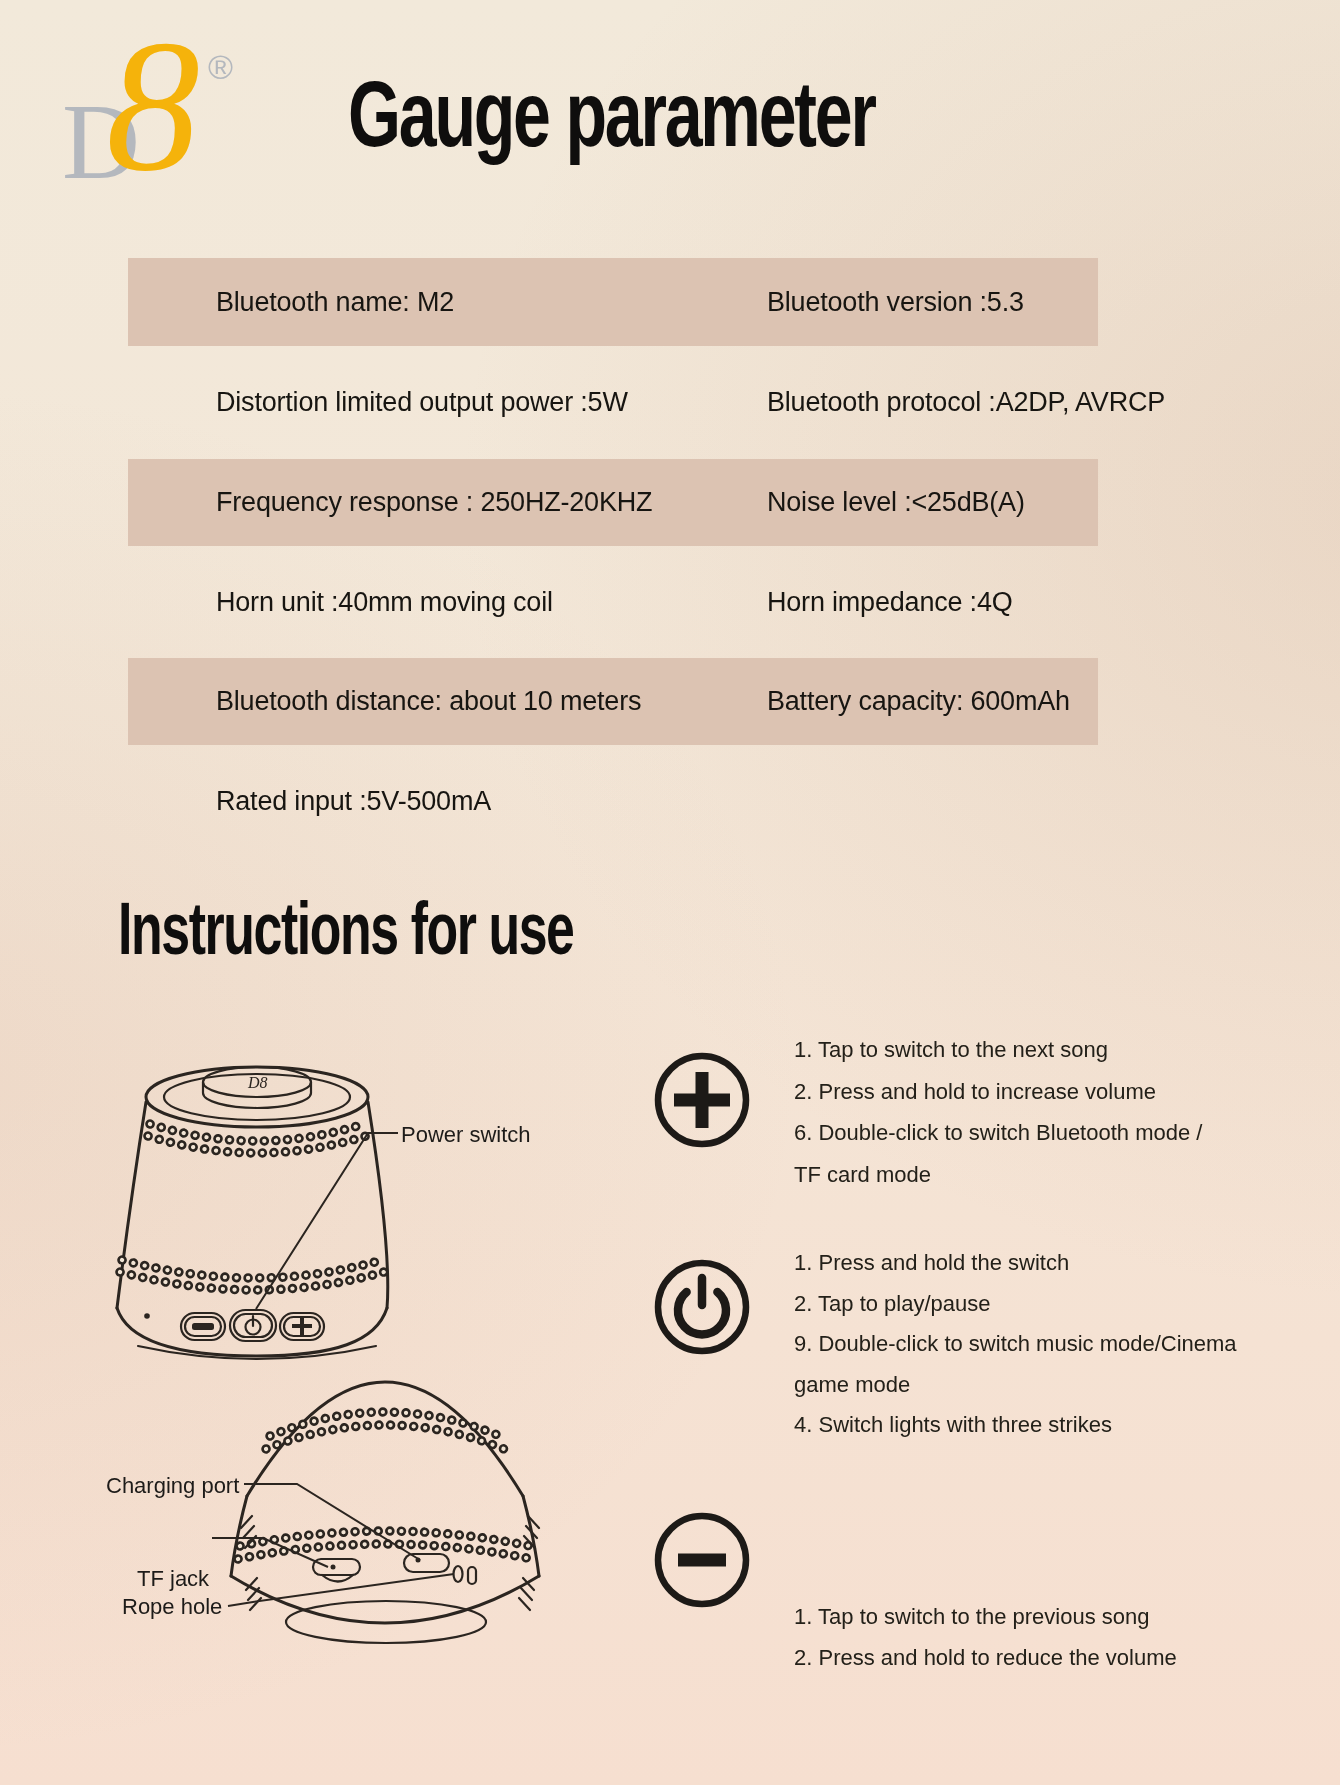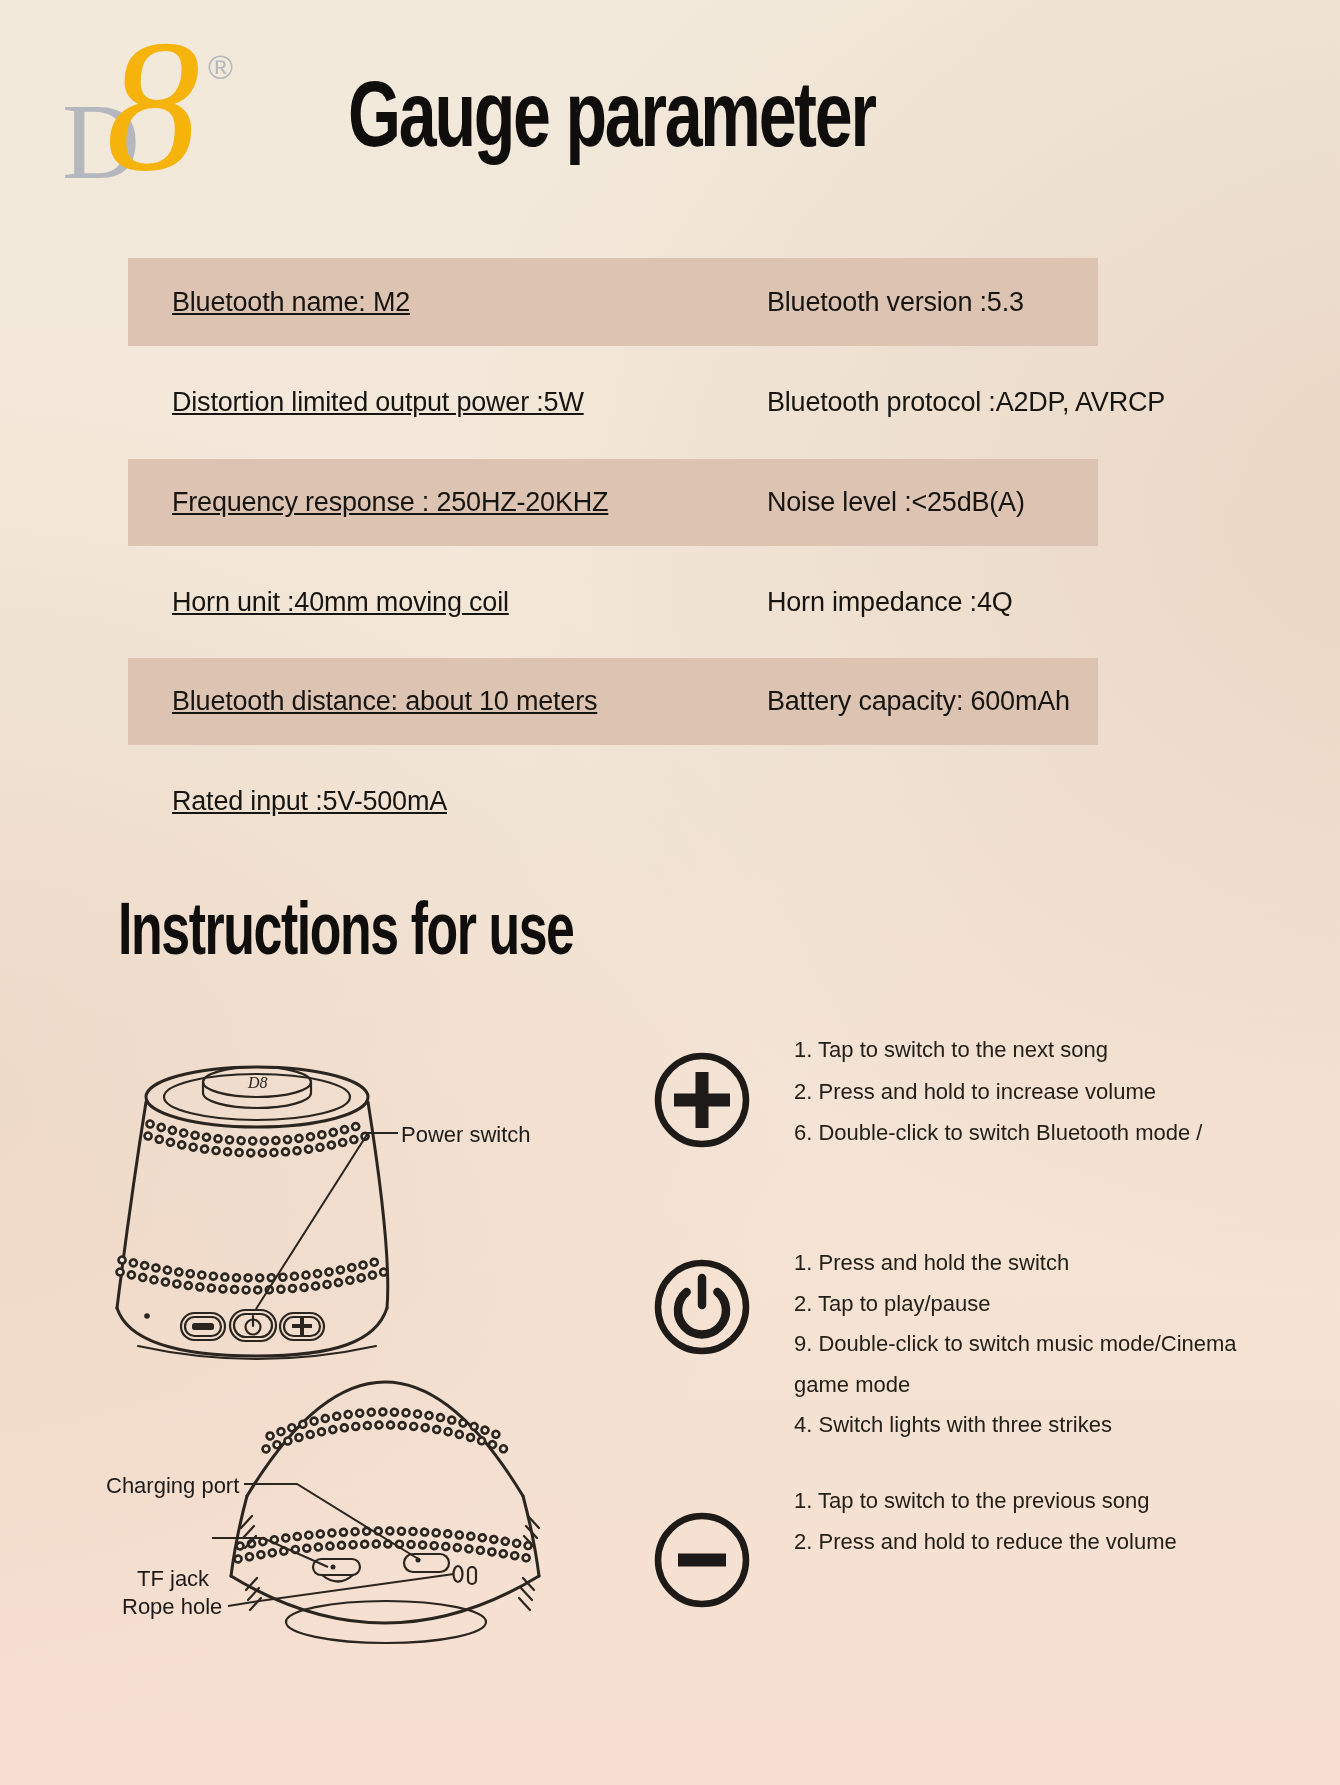--- a/index.html
+++ b/index.html
@@ -29,21 +29,21 @@
     position:absolute;left:118px;top:886px;margin:0;
     font-size:74px;font-weight:bold;letter-spacing:-2px;color:#0f0e0d;
     transform:scaleX(0.70);transform-origin:left top;white-space:nowrap;
   }
   
   .specs{position:absolute;left:128px;top:258px;width:970px;}
   .spec-row{display:grid;grid-template-columns:639px 1fr;align-items:center;}
   .spec-row.band{background:#dcc3b2;}
   .r1{height:88px}.r2{height:113px}.r3{height:87px}.r4{height:112px}.r5{height:87px}.r6{height:113px}
   .spec-cell{font-size:27px;letter-spacing:-0.2px;white-space:nowrap;color:#171511;}
-  .spec-cell.left{padding-left:44px;text-decoration:underline;}
+  .spec-cell.left{padding-left:88px;}
   
   .diagram{position:absolute;left:80px;top:930px;}
   .ln{fill:none;stroke:#2b2520;stroke-width:3;stroke-linejoin:round;stroke-linecap:round;}
   .ln2{fill:none;stroke:#2b2520;stroke-width:2.2;stroke-linejoin:round;stroke-linecap:round;}
   .dots{fill:none;stroke:#2b2520;stroke-width:9.5;stroke-linecap:round;stroke-dasharray:0.1 11.5;}
   .dots-in{fill:none;stroke:#f2e5d5;stroke-width:4.2;stroke-linecap:round;stroke-dasharray:0.1 11.5;}
   .ptr{fill:none;stroke:#2b2520;stroke-width:2;}
   .dk{fill:#2b2520;}
   .diagram-label{position:absolute;font-size:22px;color:#1d1b19;white-space:nowrap;}
   .speaker-logo-text{font-family:"Liberation Serif",serif;font-style:italic;font-size:16px;fill:#2b2520;}
@@ -202,37 +202,38 @@
 
   <svg class="instr-icon" style="top:1052px;" viewBox="0 0 96 96">
     <circle class="icon-stroke" cx="48" cy="48" r="44" stroke-width="6.5"></circle>
     <rect x="20" y="41.5" width="56" height="13" fill="#1d1a17"></rect>
     <rect x="41.5" y="20" width="13" height="56" fill="#1d1a17"></rect>
   </svg>
   <div class="instr-lines lh41" style="top:1029px;">
     <div class="instr-line">1. Tap to switch to the next song</div>
     <div class="instr-line">2. Press and hold to increase volume</div>
     <div class="instr-line">6. Double-click to switch Bluetooth mode /</div>
+    <div class="instr-line">TF card mode</div>
   </div>
 
   <svg class="instr-icon" style="top:1259px;" viewBox="0 0 96 96">
     <circle class="icon-stroke" cx="48" cy="48" r="44" stroke-width="6.5"></circle>
     <path class="icon-stroke" d="M32.6,33 A24,24 0 1 0 63.4,33" stroke-width="8.5" stroke-linecap="round"></path>
     <path class="icon-stroke" d="M48,19 V46" stroke-width="8.5" stroke-linecap="round"></path>
   </svg>
   <div class="instr-lines lh40" style="top:1243px;">
     <div class="instr-line">1. Press and hold the switch</div>
     <div class="instr-line">2. Tap to play/pause</div>
     <div class="instr-line">9. Double-click to switch music mode/Cinema</div>
     <div class="instr-line">game mode</div>
     <div class="instr-line">4. Switch lights with three strikes</div>
   </div>
 
   <svg class="instr-icon" style="top:1512px;" viewBox="0 0 96 96">
     <circle class="icon-stroke" cx="48" cy="48" r="44" stroke-width="6.5"></circle>
     <rect x="24" y="41.5" width="48" height="13" fill="#1d1a17"></rect>
   </svg>
-  <div class="instr-lines lh40" style="top:1481px;">
+  <div class="instr-lines lh40" style="top:1597px;">
     <div class="instr-line">1. Tap to switch to the previous song</div>
     <div class="instr-line">2. Press and hold to reduce the volume</div>
   </div>
 
 </div>
 
 </body></html>

